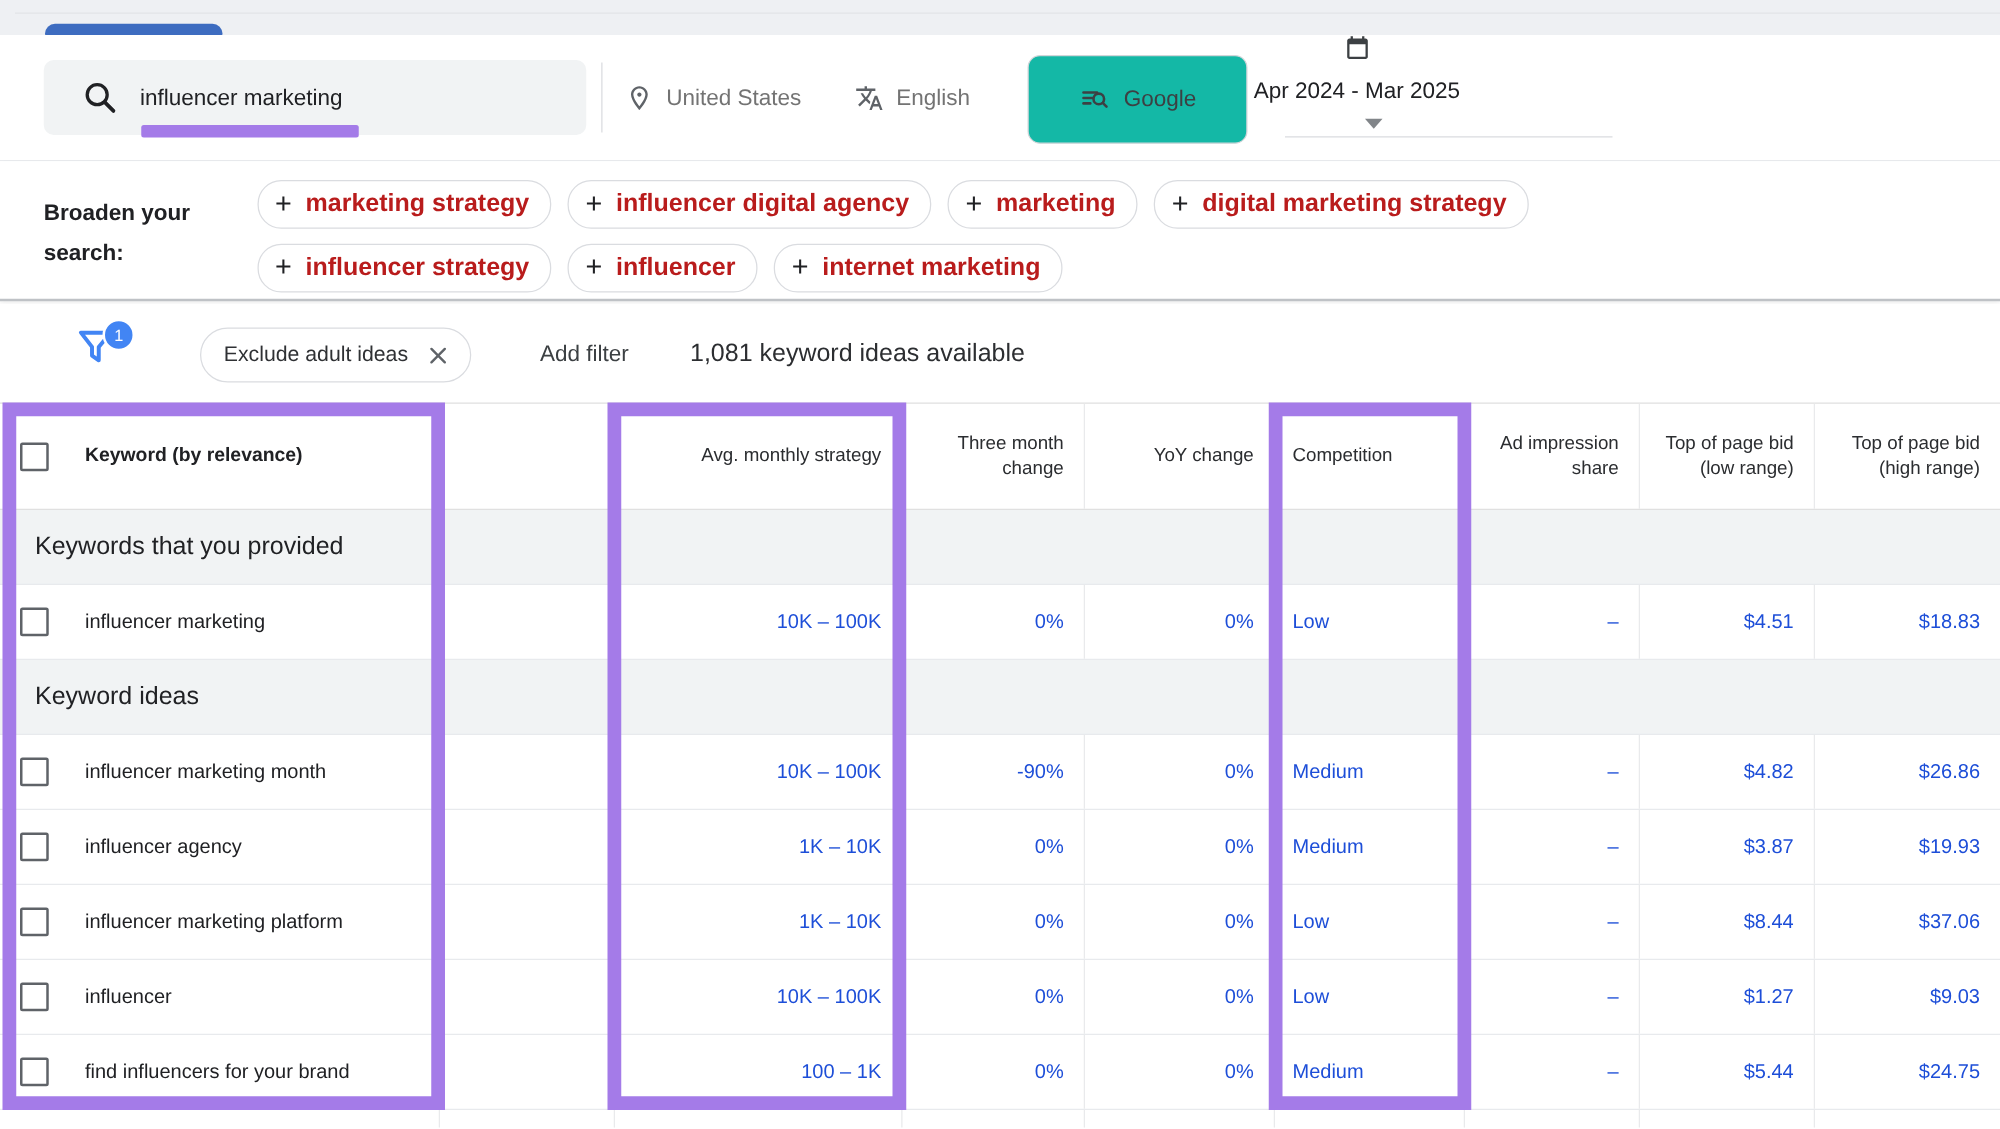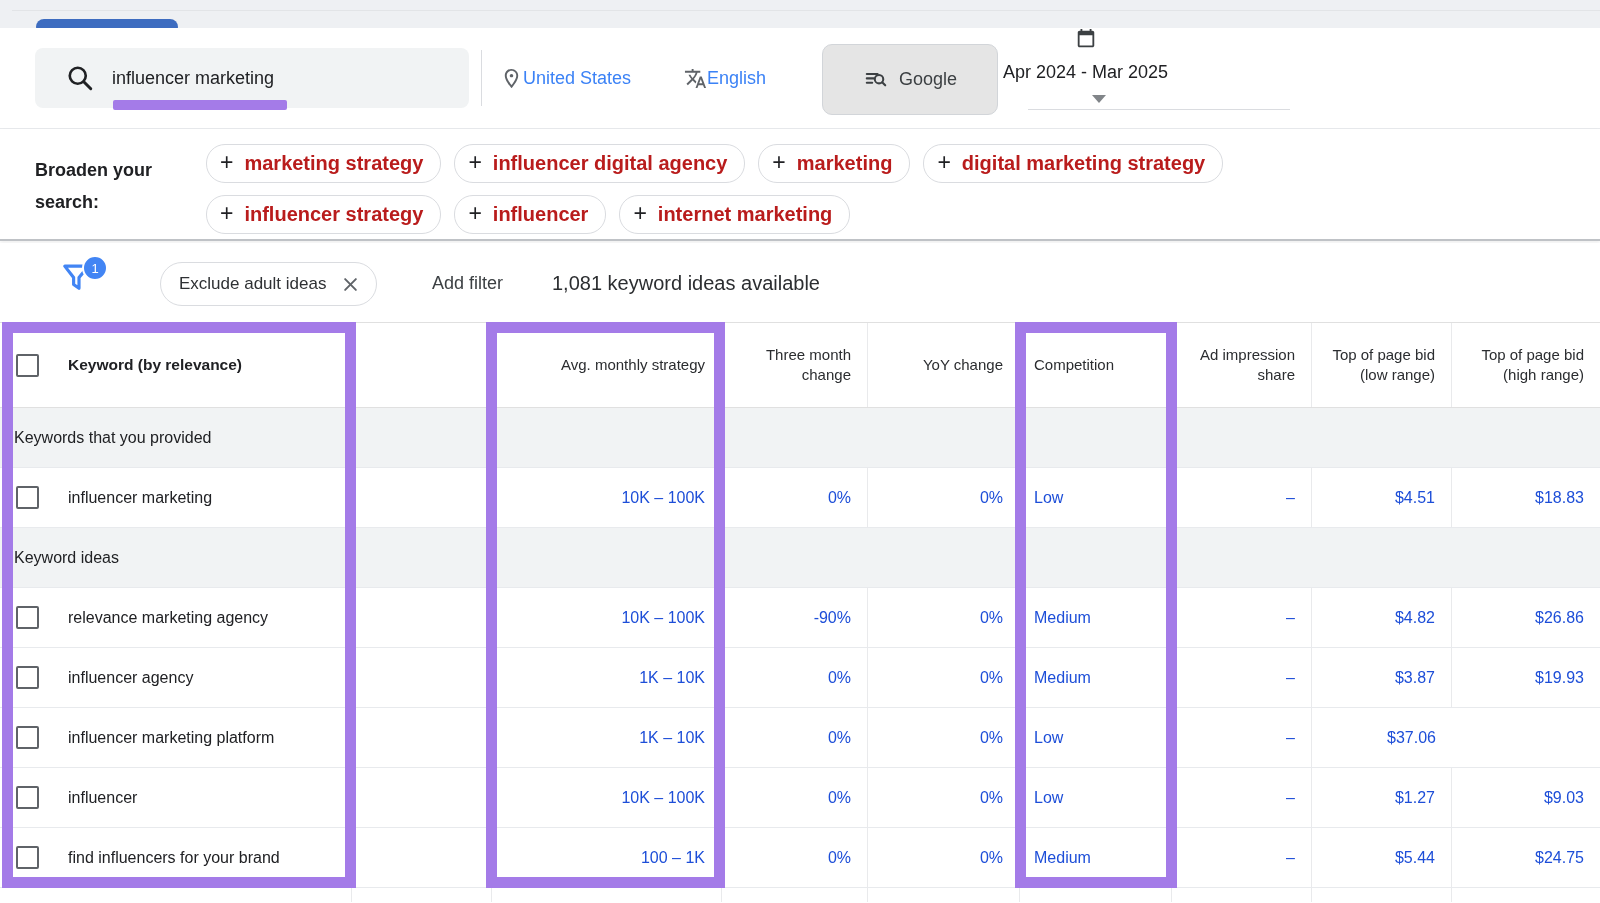--- a/index.html
+++ b/index.html
@@ -11,23 +11,23 @@
   .band-line{position:absolute;left:12px;top:10px;right:0;height:1px;background:#e2e4e7;}
   .blue-tab{position:absolute;left:36px;top:19px;width:142px;height:16px;border-radius:8px;background:#3d6cc0;}
 
   
   .toolbar{position:absolute;left:0;top:28px;width:1600px;height:100px;background:#fff;border-bottom:1px solid #e8eaed;}
   .search-box{position:absolute;left:35px;top:20px;width:434px;height:60px;background:#f1f3f4;border-radius:8px;display:flex;align-items:center;}
   .search-box svg{margin-left:30px;}
   .search-input{border:none;background:transparent;outline:none;font-family:inherit;font-size:18px;color:#202124;margin-left:15px;width:330px;}
   .search-underline{position:absolute;left:113px;top:72px;width:174px;height:10px;background:#a47be8;border-radius:2px;z-index:20;}
   .tb-sep{position:absolute;left:481px;top:22px;width:1px;height:56px;background:#dadce0;}
-  .tb-item{position:absolute;top:0;height:100px;display:flex;align-items:center;gap:0;font-size:18px;color:#3b82f6;}
+  .tb-item{position:absolute;top:0;height:100px;display:flex;align-items:center;gap:10px;font-size:18px;color:#737373;}
   .loc{left:500px;} .lang{left:684px;}
-  .network-box{position:absolute;left:822px;top:16px;width:174px;height:69px;border:1px solid #d2d5d9;border-radius:10px;display:flex;align-items:center;justify-content:center;gap:10px;font-size:18px;color:#3c4043;background:#e5e5e5;}
+  .network-box{position:absolute;left:822px;top:16px;width:174px;height:69px;border:1px solid #d2d5d9;border-radius:10px;display:flex;align-items:center;justify-content:center;gap:10px;font-size:18px;color:#3c4043;background:#14b8a6;}
   .daterange{left:1003px;gap:12px;color:#202124;flex-direction:column;}
   .caret{width:0;height:0;border-left:7px solid transparent;border-right:7px solid transparent;border-top:8px solid #818589;margin-left:26px;}
   .date-underline{position:absolute;left:1028px;top:81px;width:262px;height:1px;background:#dadce0;}
 
   
   .broaden{position:absolute;left:0;top:129px;width:1600px;height:112px;background:#fff;border-bottom:2px solid #bfc2c6;box-shadow:0 2px 4px rgba(0,0,0,0.07);box-sizing:border-box;}
   .broaden-label{position:absolute;left:35px;top:26px;width:126px;font-size:18px;line-height:1.75;color:#202124;font-weight:bold;}
   .chip-wrap{position:absolute;left:206px;top:15px;width:1250px;display:flex;flex-wrap:wrap;gap:12px 13px;}
   .chip{display:flex;align-items:center;height:37px;border:1px solid #dadce0;border-radius:19px;padding:0 17px 0 13px;gap:11px;background:#fff;cursor:pointer;}
   .chip-plus{font-size:23px;font-weight:300;color:#202124;line-height:1;margin-top:-2px;}
@@ -49,21 +49,21 @@
   .filler{height:14px;border-bottom:none;}
   .cell{display:flex;align-items:center;border-right:1px solid #e9eaec;box-sizing:border-box;overflow:hidden;}
   .cell:last-child{border-right:none;}
   .c1{padding-left:16px;gap:29px;}
   .num{justify-content:flex-end;padding-right:16px;text-align:right;}
   .left{padding-left:14px;}
   .hlabel{font-size:15px;line-height:1.35;color:#2b2d30;}
   .hlabel.kw{font-weight:bold;color:#202124;font-size:15.5px;}
   .cell-text{font-size:16px;color:#1d4ed8;}
   .kw-text{font-size:16px;color:#202124;}
-  .tsection{height:60px;background:#f1f3f4;border-bottom:1px solid #e8eaed;display:flex;align-items:center;padding-left:14px;box-sizing:border-box;font-size:16px;color:#202124;}
+  .tsection{height:60px;background:#f1f3f4;border-bottom:1px solid #e8eaed;display:flex;align-items:center;padding-left:28px;box-sizing:border-box;font-size:20px;color:#202124;}
   .checkbox{width:19px;height:19px;border:2px solid #5f6368;border-radius:2px;background:#fff;flex:none;cursor:pointer;}
 
   
   .ann{position:absolute;border:11px solid #a47be8;box-sizing:border-box;pointer-events:none;z-index:10;}
   .ann-kw{left:2px;top:322px;width:354px;height:566px;}
   .ann-avg{left:486px;top:322px;width:239px;height:566px;}
   .ann-comp{left:1015px;top:322px;width:162px;height:566px;}
 
   svg{display:block;}
 </style>
@@ -238,21 +238,21 @@
         <div class="cell num">
           <span class="cell-text">$18.83</span>
         </div>
       </div>
       <div class="tsection">
         <span>Keyword ideas</span>
       </div>
       <div class="trow">
         <div class="cell c1">
           <div class="checkbox"></div>
-          <span class="kw-text">relevance marketing agency</span>
+          <span class="kw-text">influencer marketing month</span>
         </div>
         <div class="cell"></div>
         <div class="cell num">
           <span class="cell-text">10K – 100K</span>
         </div>
         <div class="cell num">
           <span class="cell-text">-90%</span>
         </div>
         <div class="cell num">
           <span class="cell-text">0%</span>
@@ -311,20 +311,23 @@
           <span class="cell-text">0%</span>
         </div>
         <div class="cell num">
           <span class="cell-text">0%</span>
         </div>
         <div class="cell left">
           <span class="cell-text">Low</span>
         </div>
         <div class="cell num">
           <span class="cell-text">–</span>
+        </div>
+        <div class="cell num">
+          <span class="cell-text">$8.44</span>
         </div>
         <div class="cell num">
           <span class="cell-text">$37.06</span>
         </div>
       </div>
       <div class="trow">
         <div class="cell c1">
           <div class="checkbox"></div>
           <span class="kw-text">influencer</span>
         </div>

